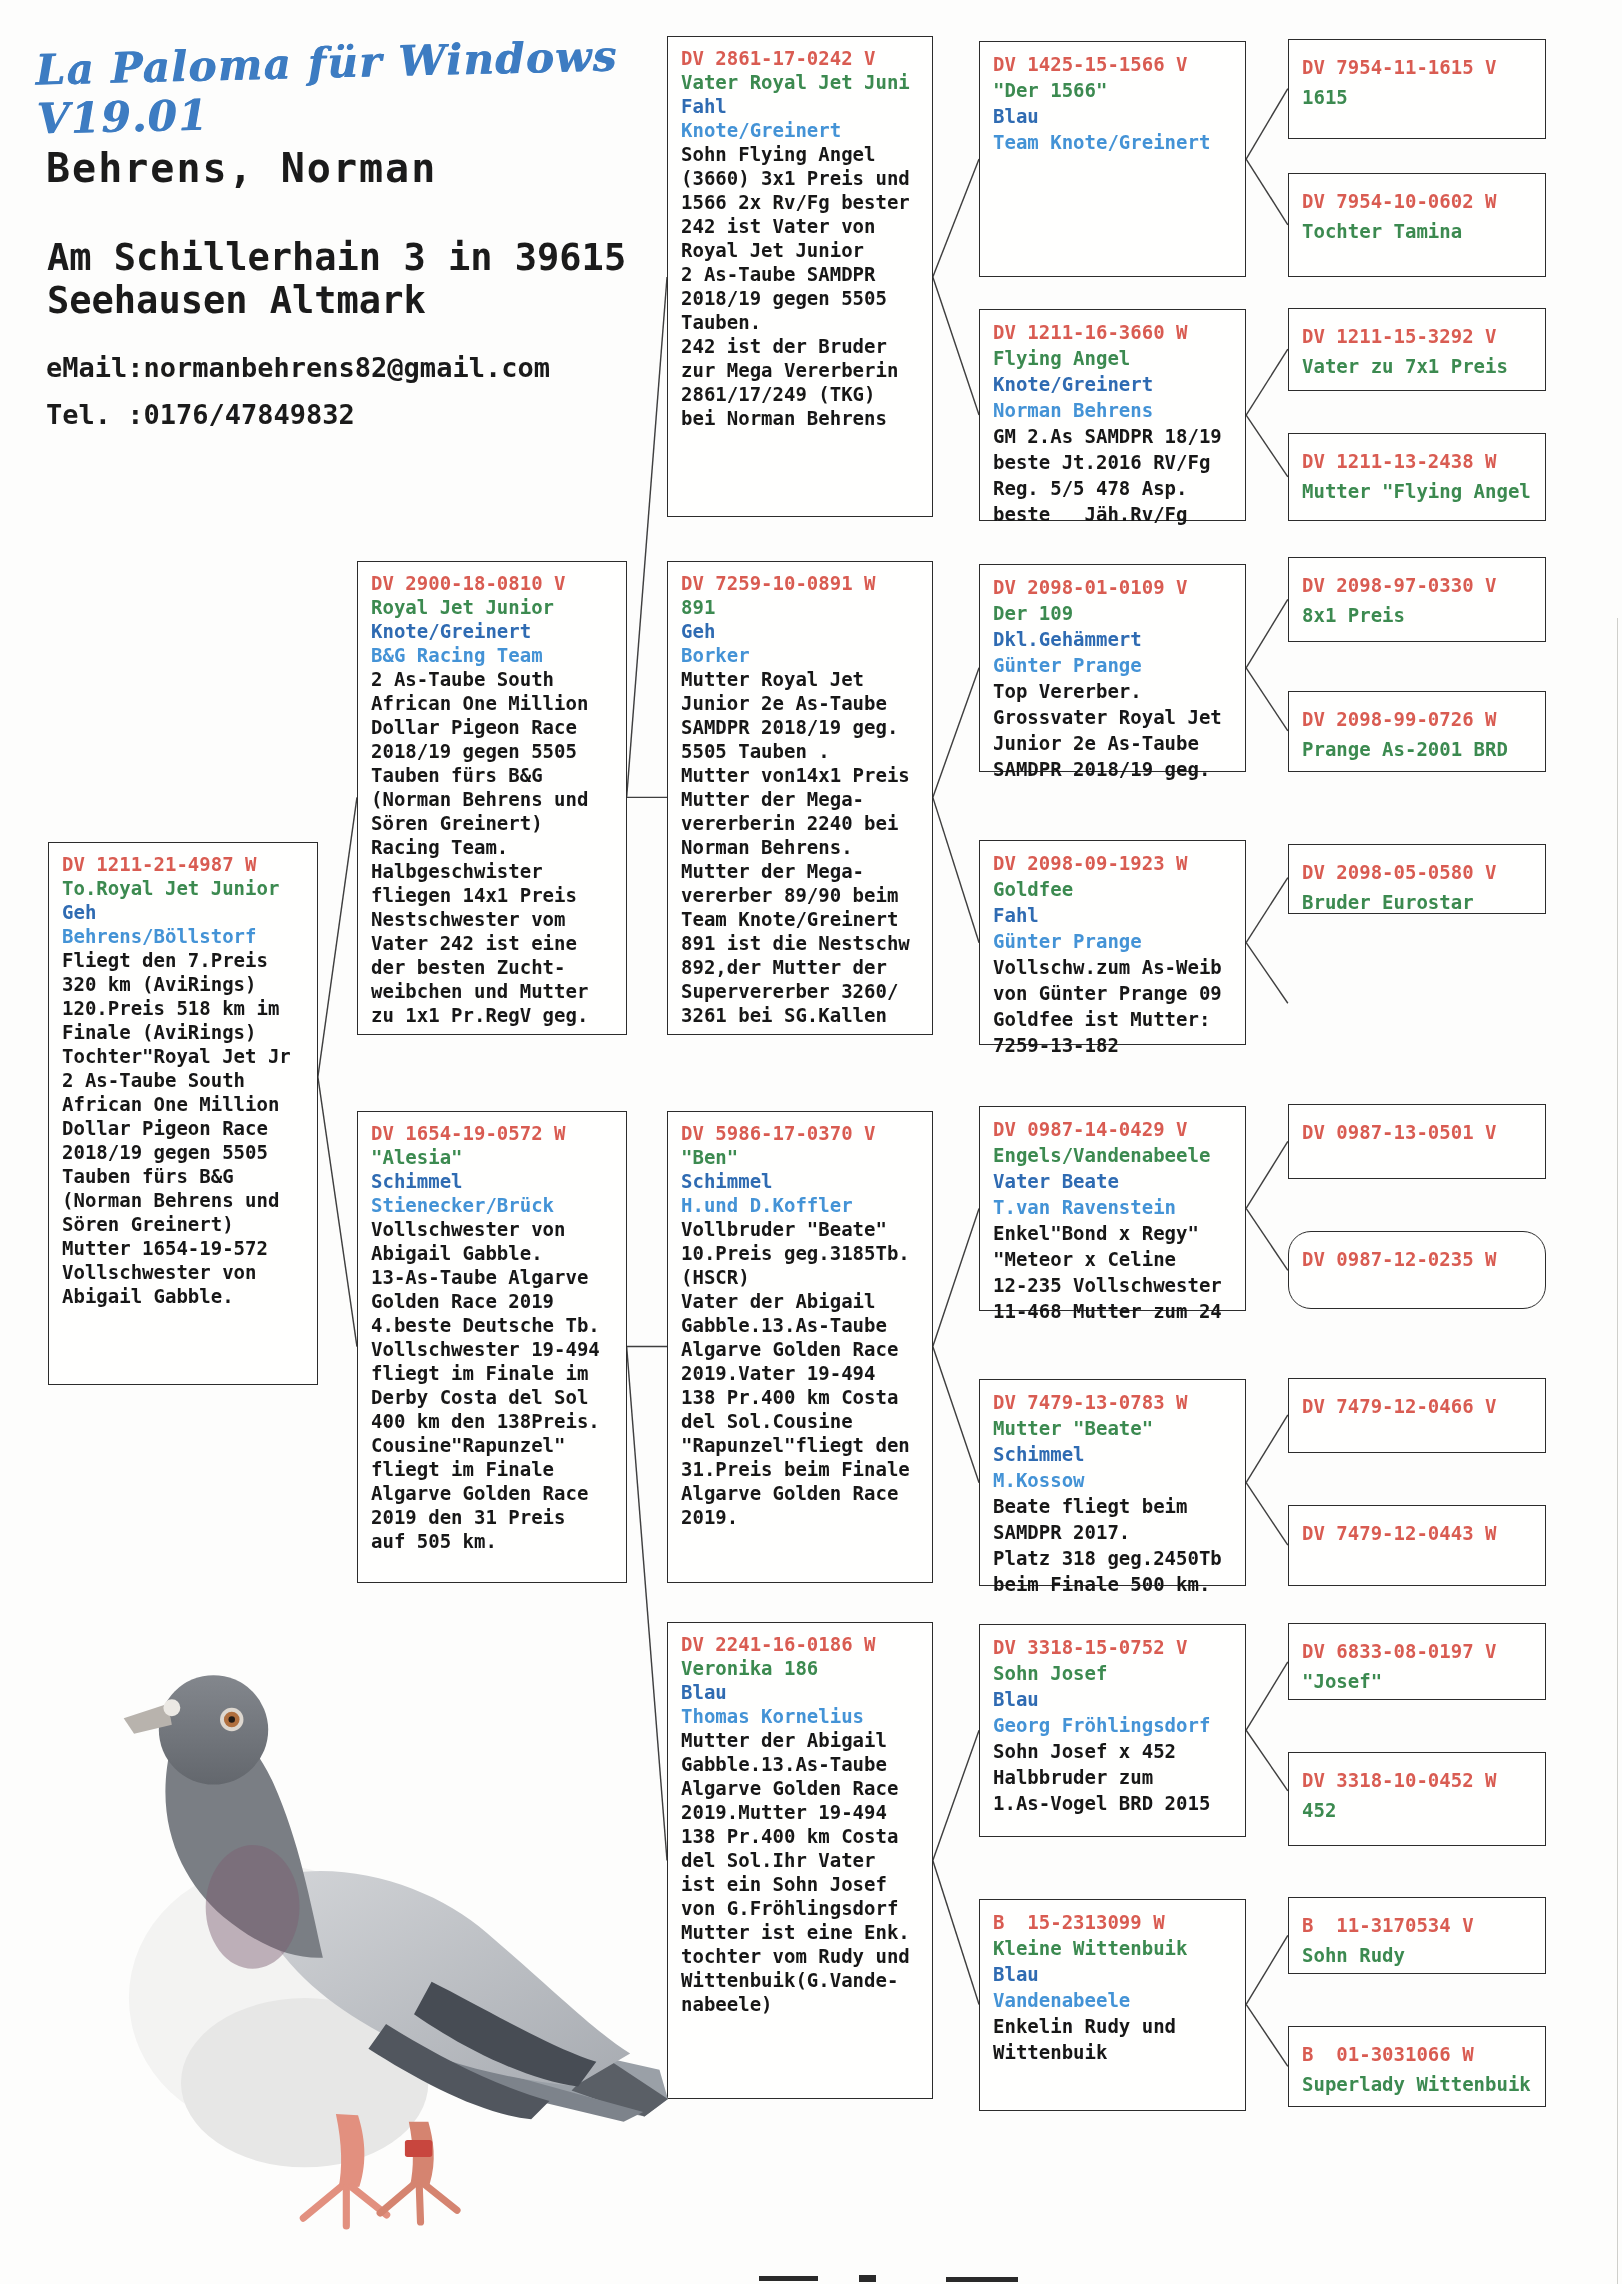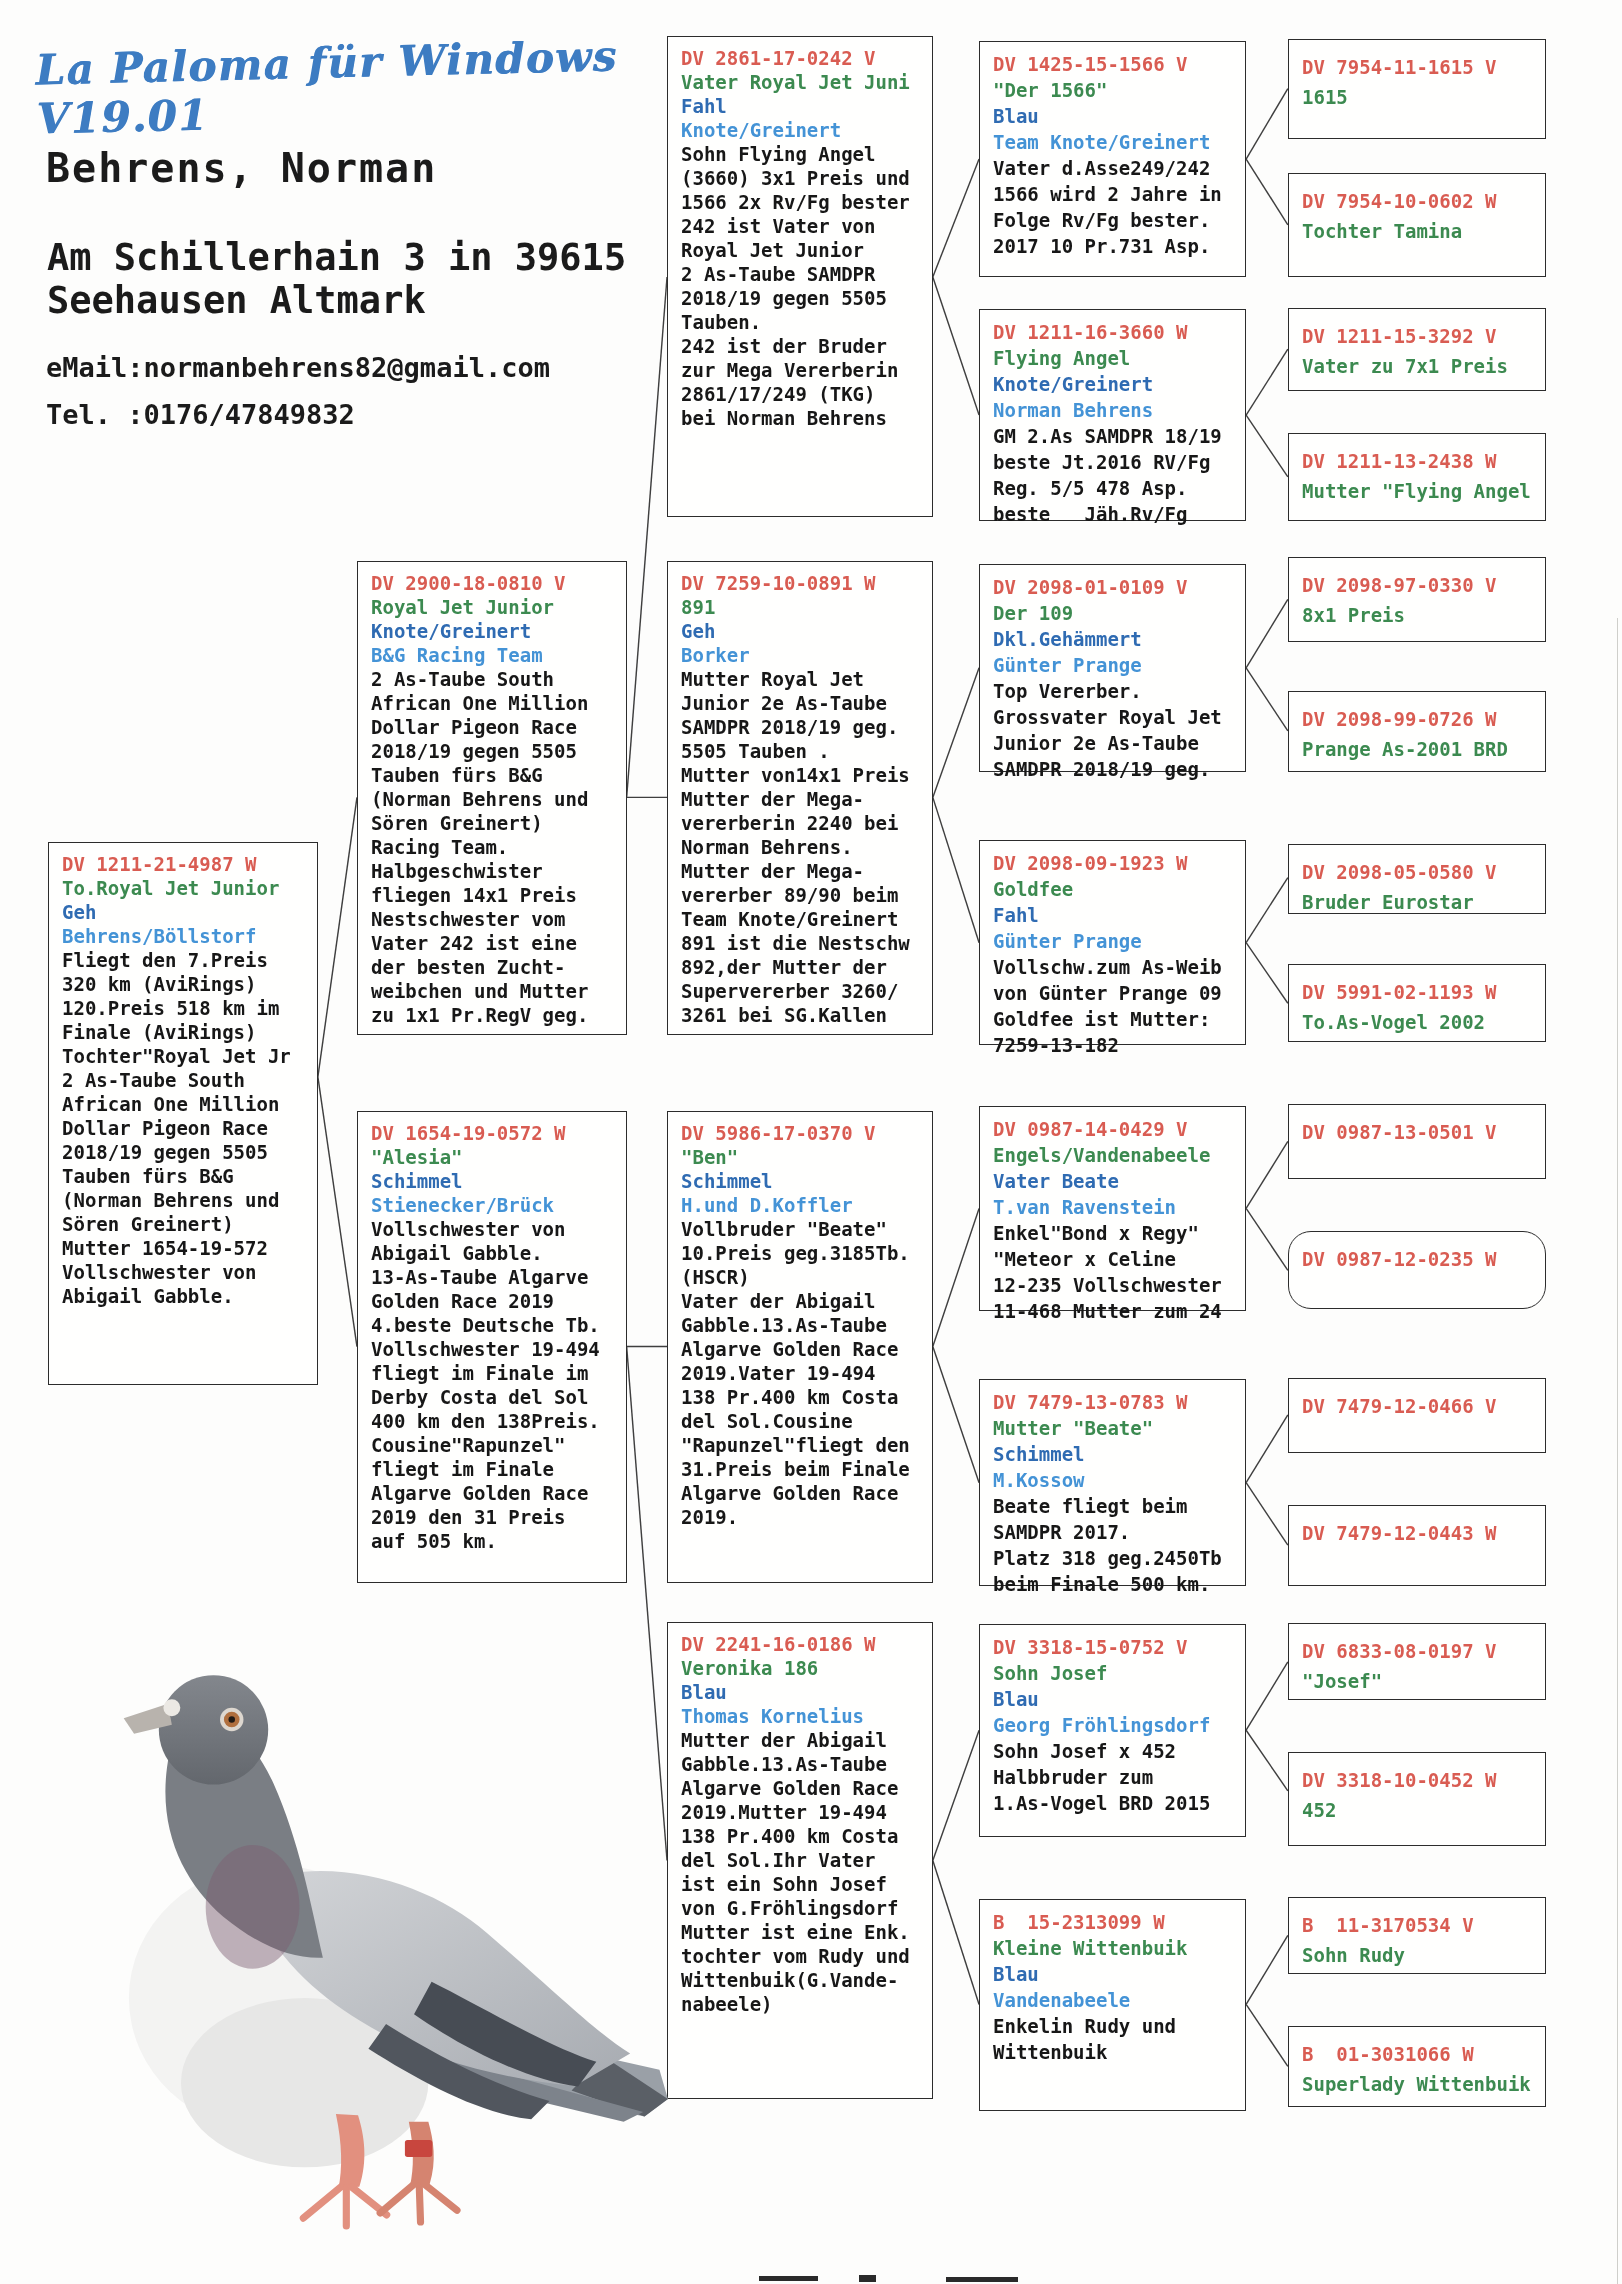--- a/index.html
+++ b/index.html
@@ -227,24 +227,20 @@
 tochter vom Rudy und
 Wittenbuik(G.Vande-
 nabeele)</div>
   </section>
 
   <section class="pbox g4" style="left:979px;top:41px;width:267px;height:236px;">
     <div class="ring">DV 1425-15-1566 V</div>
     <div class="pname">"Der 1566"</div>
     <div class="pblue1">Blau</div>
     <div class="pblue2">Team Knote/Greinert</div>
-    <div class="pbody">Vater d.Asse249/242
-1566 wird 2 Jahre in
-Folge Rv/Fg bester.
-2017 10 Pr.731 Asp.</div>
   </section>
   <section class="pbox g4" style="left:979px;top:309px;width:267px;height:212px;">
     <div class="ring">DV 1211-16-3660 W</div>
     <div class="pname">Flying Angel</div>
     <div class="pblue1">Knote/Greinert</div>
     <div class="pblue2">Norman Behrens</div>
     <div class="pbody">GM 2.As SAMDPR 18/19
 beste Jt.2016 RV/Fg
 Reg. 5/5 478 Asp.
 beste   Jäh.Rv/Fg</div>
@@ -327,24 +323,20 @@
     <div class="ring">DV 2098-97-0330 V</div>
     <div class="pname">8x1 Preis</div>
   </section>
   <section class="pbox g5" style="left:1288px;top:691px;width:258px;height:81px;">
     <div class="ring">DV 2098-99-0726 W</div>
     <div class="pname">Prange As-2001 BRD</div>
   </section>
   <section class="pbox g5" style="left:1288px;top:844px;width:258px;height:70px;">
     <div class="ring">DV 2098-05-0580 V</div>
     <div class="pname">Bruder Eurostar</div>
-  </section>
-  <section class="pbox g5" style="left:1288px;top:964px;width:258px;height:78px;">
-    <div class="ring">DV 5991-02-1193 W</div>
-    <div class="pname">To.As-Vogel 2002</div>
   </section>
   <section class="pbox g5" style="left:1288px;top:1104px;width:258px;height:75px;">
     <div class="ring">DV 0987-13-0501 V</div>
     <div class="pname"></div>
   </section>
   <section class="pbox g5" style="left:1288px;top:1231px;width:258px;height:78px;border-radius:23px;">
     <div class="ring">DV 0987-12-0235 W</div>
     <div class="pname"></div>
   </section>
   <section class="pbox g5" style="left:1288px;top:1378px;width:258px;height:75px;">

